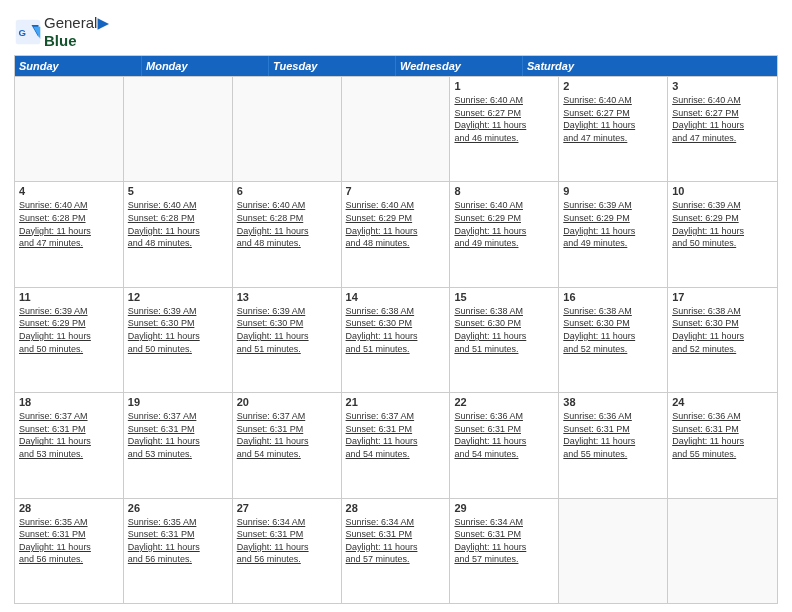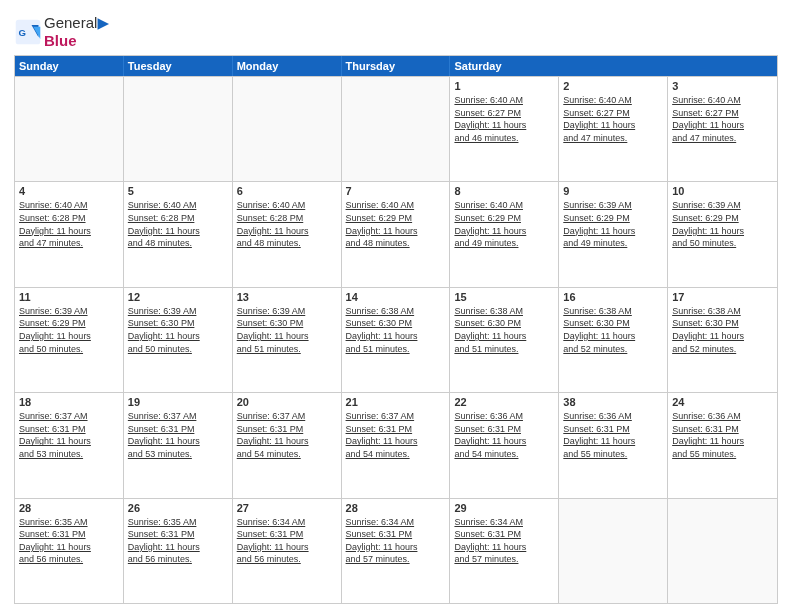--- a/index.html
+++ b/index.html
@@ -48,22 +48,23 @@
       font-weight: normal;
     }
     .calendar {
       flex: 1;
       display: flex;
       flex-direction: column;
       border: 1px solid #ccc;
     }
     .cal-header-row {
       display: grid;
-      grid-template-columns: repeat(7, 1fr);
+      grid-template-columns: repeat(6, 1fr);
       background: #1565c0;
+      font-style: italic;
     }
     .cal-header-cell {
       color: #fff;
       font-size: 11px;
       font-weight: bold;
       padding: 4px 4px;
       text-align: left;
       border-right: 1px solid #2979d0;
     }
     .cal-header-cell:last-child { border-right: none; }
@@ -109,35 +110,35 @@
   <div class="header">
     <div class="logo">
       <svg class="logo-icon" viewBox="0 0 32 32" xmlns="http://www.w3.org/2000/svg">
         <rect x="2" y="2" width="28" height="28" rx="3" fill="#e8f0fe"></rect>
         <text x="5" y="20" font-size="11" font-weight="bold" fill="#1565c0">G</text>
         <polygon points="20,8 28,8 28,22" fill="#1565c0"></polygon>
         <polygon points="22,10 30,10 30,24" fill="#42a5f5"></polygon>
       </svg>
       <div>
         <div style="font-size:15px;font-weight:normal;color:#333;">General<span style="color:#1565c0;">▶</span></div>
-        <div style="font-size:15px;font-weight:bold;color:#be185d;">Blue</div>
+        <div style="font-size:15px;font-weight:bold;color:#14532d;">Blue</div>
       </div>
     </div>
     <div class="title-block">
       <div class="month-title"></div>
       <div class="location-title"></div>
     </div>
   </div>
 
   <div class="calendar">
     <div class="cal-header-row">
     <div class="cal-header-cell">Sunday</div>
+        <div class="cal-header-cell">Monday</div>
         <div class="cal-header-cell">Tuesday</div>
-        <div class="cal-header-cell">Monday</div>
-        <div class="cal-header-cell">Thursday</div>
+        <div class="cal-header-cell">Wednesday</div>
         <div class="cal-header-cell">Saturday</div>
       </div>
     <div class="cal-body">
     <div class="cal-row">
           <div class="cal-cell empty"></div>
           <div class="cal-cell empty"></div>
           <div class="cal-cell empty"></div>
           <div class="cal-cell empty"></div>
           <div class="cal-cell">
             <div class="day-num">1</div>

